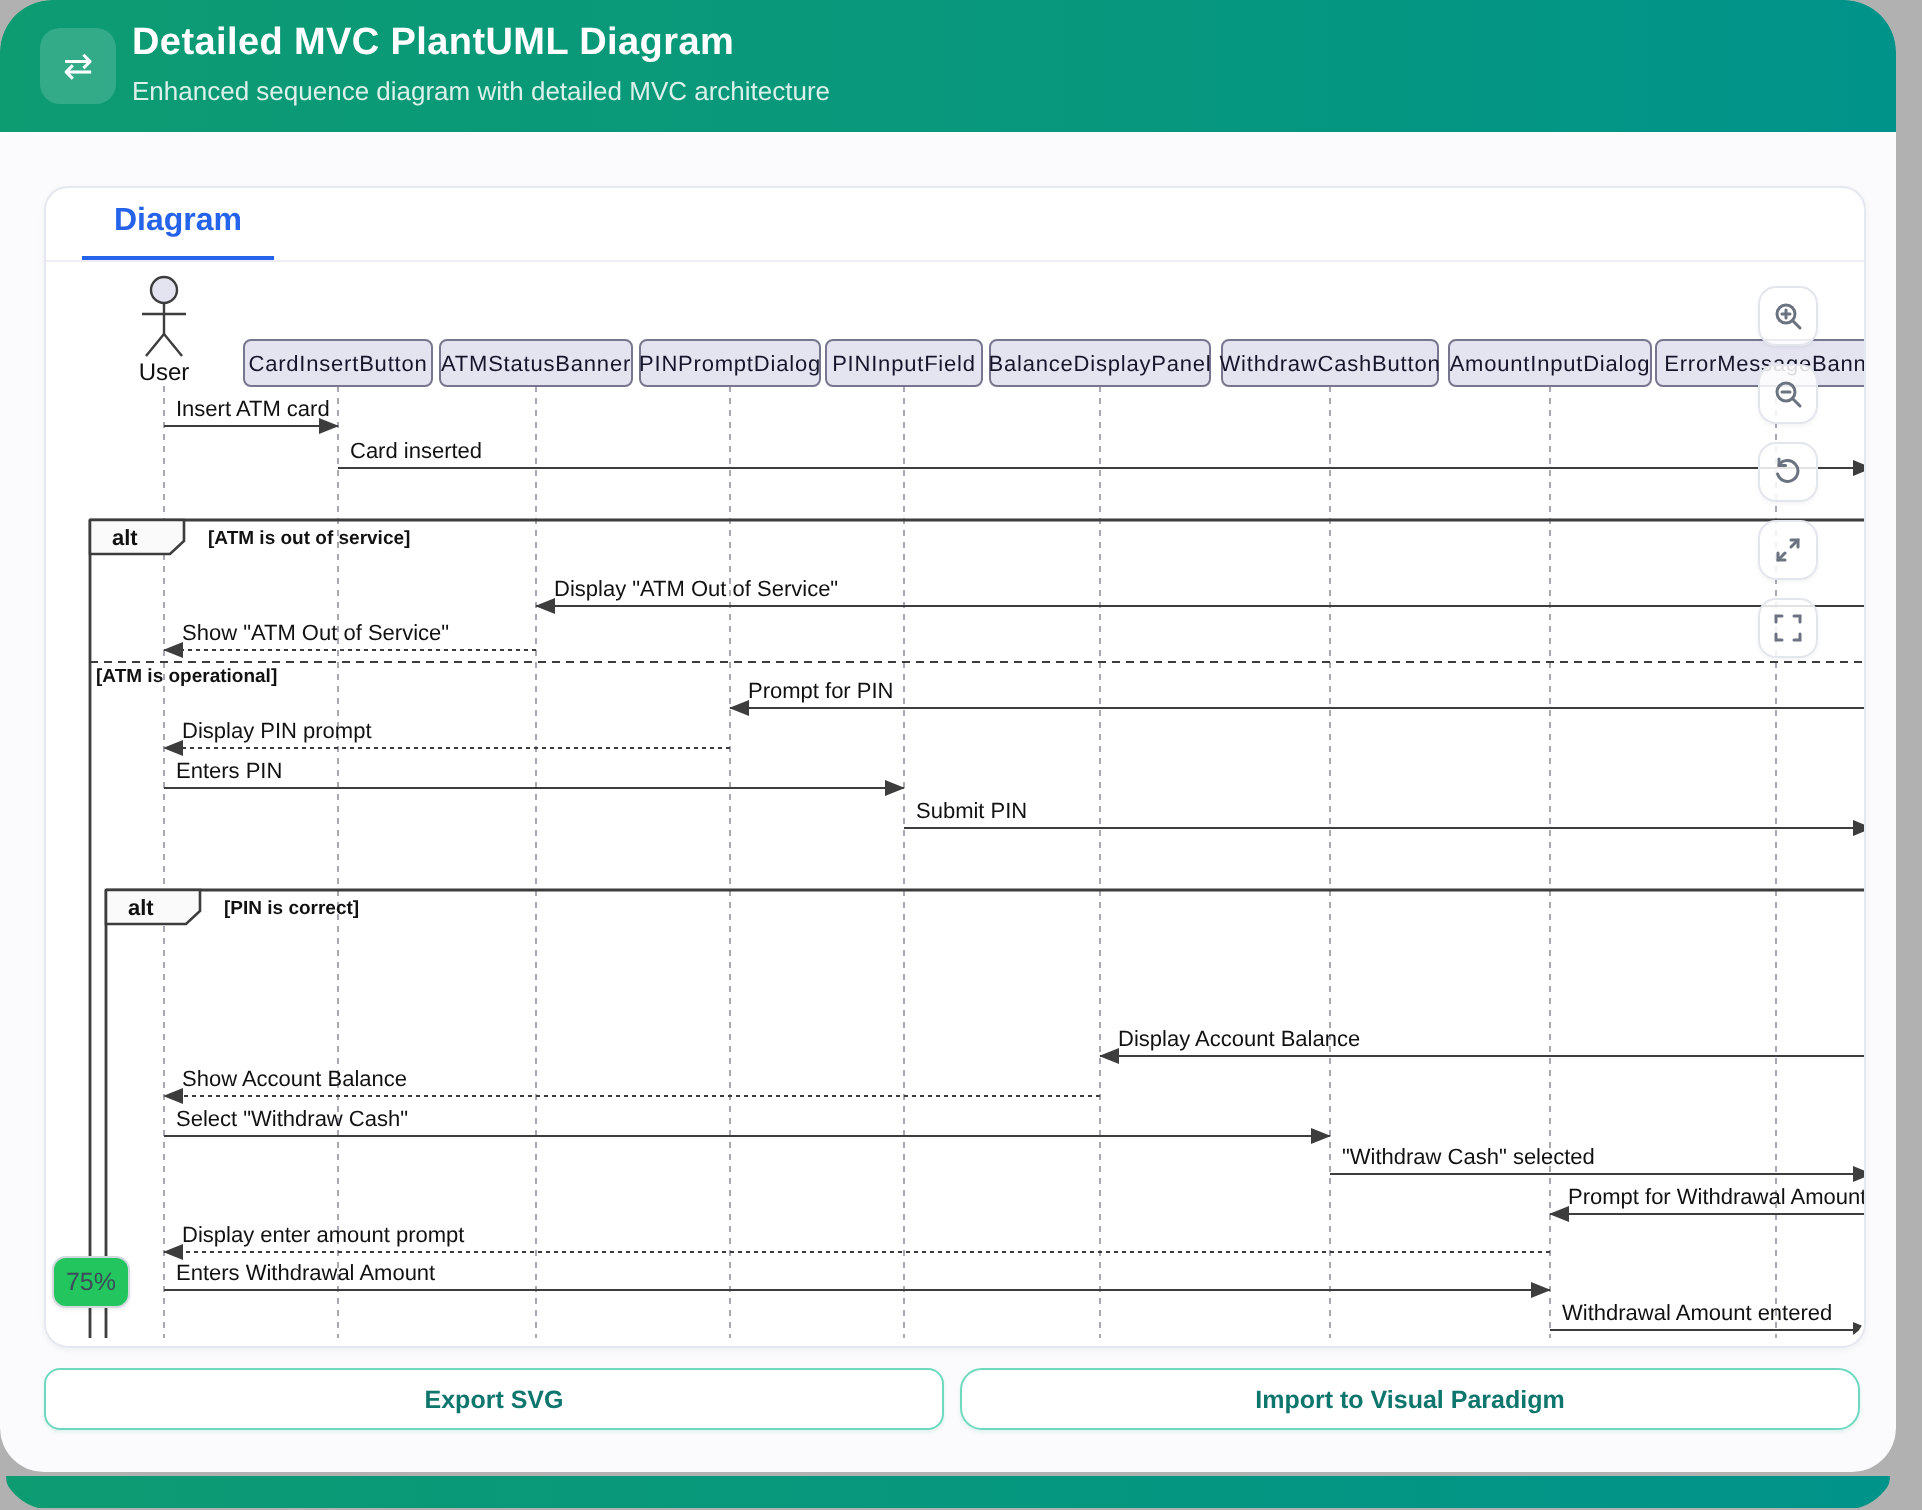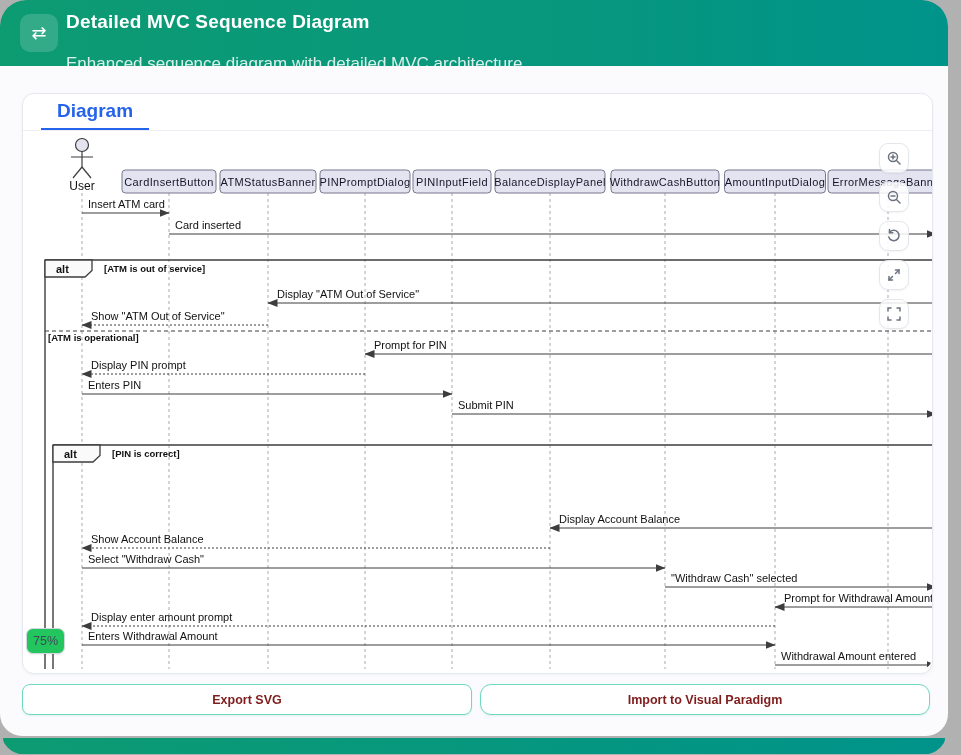--- a/index.html
+++ b/index.html
@@ -1,43 +1,43 @@
 <!DOCTYPE html>
 <html><head>
 <meta charset="utf-8">
 <style>
   html,body{margin:0;padding:0;width:961px;height:755px;background:#b1b1b1;font-family:"Liberation Sans","DejaVu Sans",sans-serif;overflow:hidden;}
   #window{position:absolute;left:0;top:0;right:13px;bottom:0;border-radius:26px;overflow:hidden;background:#b1b1b1;}
   .header{position:absolute;left:0;top:0;right:0;height:66px;background:linear-gradient(90deg,#0d9b72 0%,#07977e 60%,#00938a 100%);border-radius:26px 26px 0 0;}
   .header-icon-btn{position:absolute;left:20px;top:14px;width:38px;height:38px;border-radius:10px;background:rgba(255,255,255,0.16);color:#fff;display:flex;align-items:center;justify-content:center;font-size:18px;cursor:pointer;}
   .header-title{position:absolute;left:66px;top:11px;color:#fff;font-size:19px;font-weight:bold;letter-spacing:.2px;}
-  .header-sub{position:absolute;left:66px;top:54px;color:rgba(255,255,255,0.85);font-size:17px;}
+  .header-sub{position:absolute;left:66px;top:38px;color:rgba(255,255,255,0.85);font-size:13px;}
   .content-sheet{position:absolute;left:0;top:66px;right:0;bottom:19px;background:#fbfbfd;border-radius:0 0 22px 22px;}
   .bottom-bar{position:absolute;left:3px;right:3px;bottom:1px;height:16px;background:linear-gradient(90deg,#0d9b72,#00938a);border-radius:0 0 20px 20px;}
   .tab-card{position:absolute;left:22px;top:93px;width:909px;height:579px;background:#fff;border:1px solid #e6e8ef;border-radius:12px;box-shadow:0 1px 3px rgba(20,30,50,.05);}
   .tab-bar{height:36px;border-bottom:1px solid #edeef3;display:flex;align-items:stretch;padding-left:18px;}
-  .tab{display:flex;align-items:center;padding:0 16px;font-size:19px;font-weight:600;color:#64748b;cursor:pointer;border-bottom:2px solid transparent;}
+  .tab{display:flex;align-items:center;padding:0 16px;font-size:16px;font-weight:600;color:#64748b;cursor:pointer;border-bottom:2px solid transparent;}
   .tab.active{color:#2563eb;border-bottom-color:#2563eb;}
   .viewport{position:relative;height:538px;overflow:hidden;border-radius:0 0 11px 11px;background:#fff;}
   #diagram{position:absolute;left:13px;top:0;}
   .zoom-badge{position:absolute;left:3px;top:497px;width:37px;height:24px;background:#22c55e;border:1px solid #d3d7de;border-radius:7px;box-shadow:0 1px 2px rgba(0,0,0,.07);display:flex;align-items:center;justify-content:center;font-size:12.5px;color:#3f4a5a;}
   .controls{position:absolute;right:23px;top:12px;display:flex;flex-direction:column;gap:9px;}
   .ctrl-btn{width:28px;height:28px;border-radius:9px;background:rgba(255,255,255,0.85);border:1px solid #e3e6ec;box-shadow:0 1px 2px rgba(0,0,0,.05);display:flex;align-items:center;justify-content:center;color:#6b7280;cursor:pointer;}
-  .footer-btn{position:absolute;top:684px;height:29px;background:#fff;border:1px solid #6fd9c0;border-radius:8px;color:#7f1d1d;font-size:12.5px;font-weight:bold;display:flex;align-items:center;justify-content:center;cursor:pointer;box-shadow:0 1px 2px rgba(13,155,114,.12);}
+  .footer-btn{position:absolute;top:684px;height:29px;background:#fff;border:1px solid #6fd9c0;border-radius:8px;color:#0f766e;font-size:12.5px;font-weight:bold;display:flex;align-items:center;justify-content:center;cursor:pointer;box-shadow:0 1px 2px rgba(13,155,114,.12);}
   #export-btn{left:22px;width:448px;}
   #import-btn{left:480px;width:448px;border-radius:11px;}
 </style>
 </head>
 <body>
 
 <div id="window">
 
   <div class="header">
     <div class="header-icon-btn">⇄</div>
-    <div class="header-title">Detailed MVC Sequence Diagram</div>
+    <div class="header-title">Detailed MVC PlantUML Diagram</div>
     <div class="header-sub">Enhanced sequence diagram with detailed MVC architecture</div>
   </div>
 
   <div class="content-sheet"></div>
 
   <div class="tab-card">
     <div class="tab-bar">
       <div class="tab active">Diagram</div>
     </div>
     <div class="viewport">

